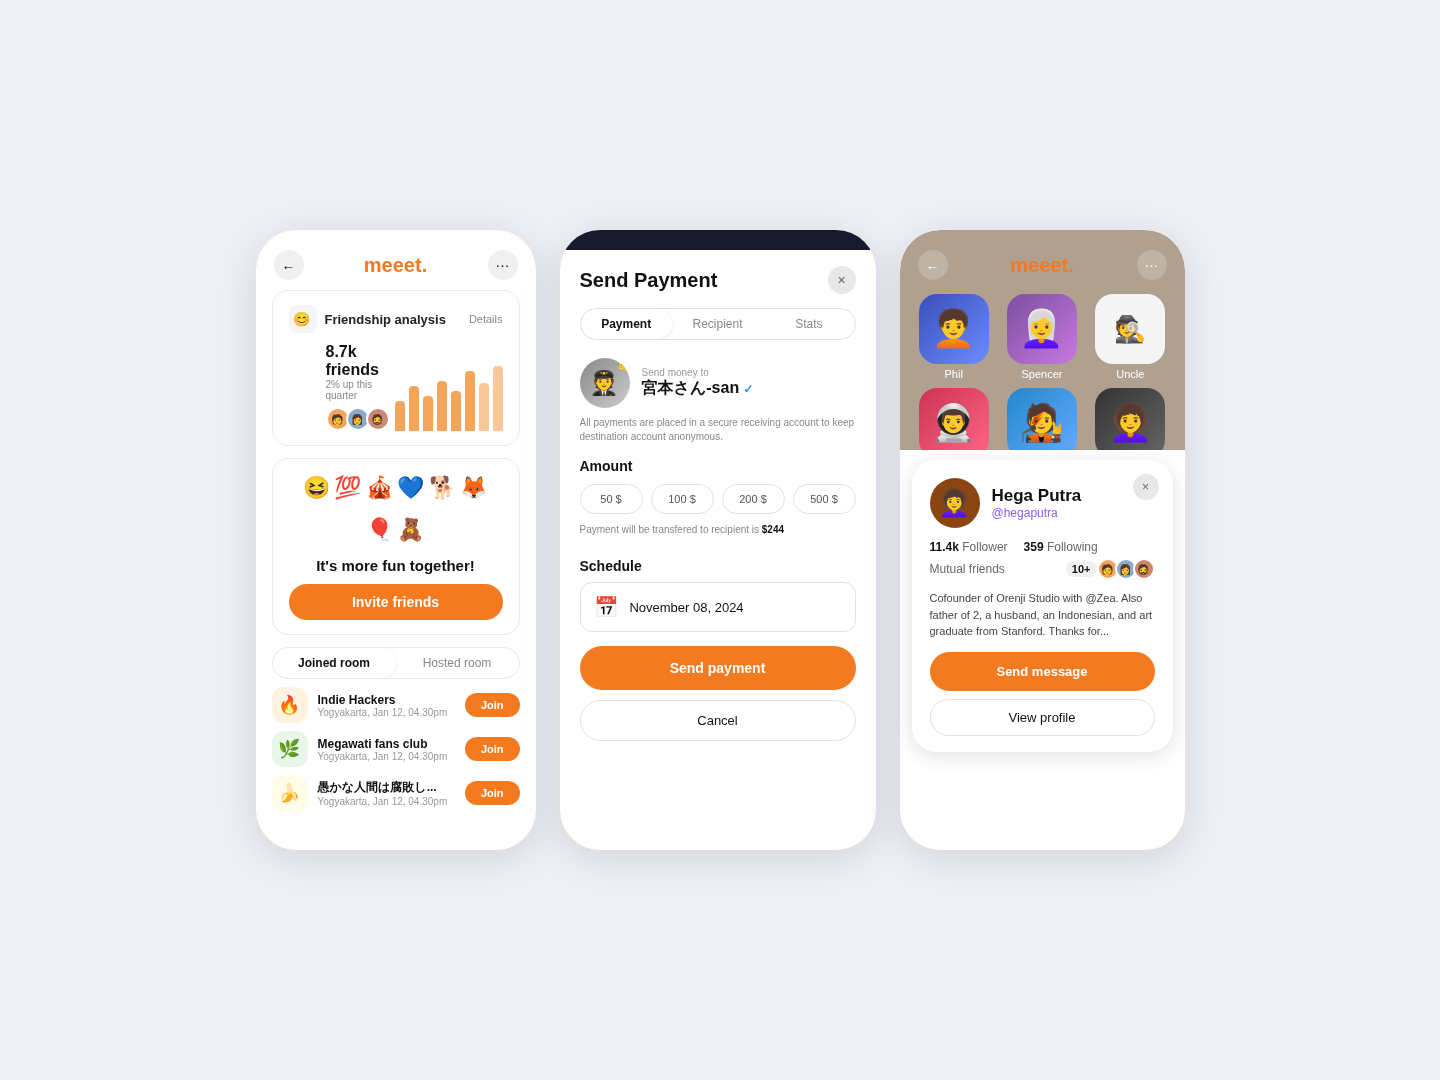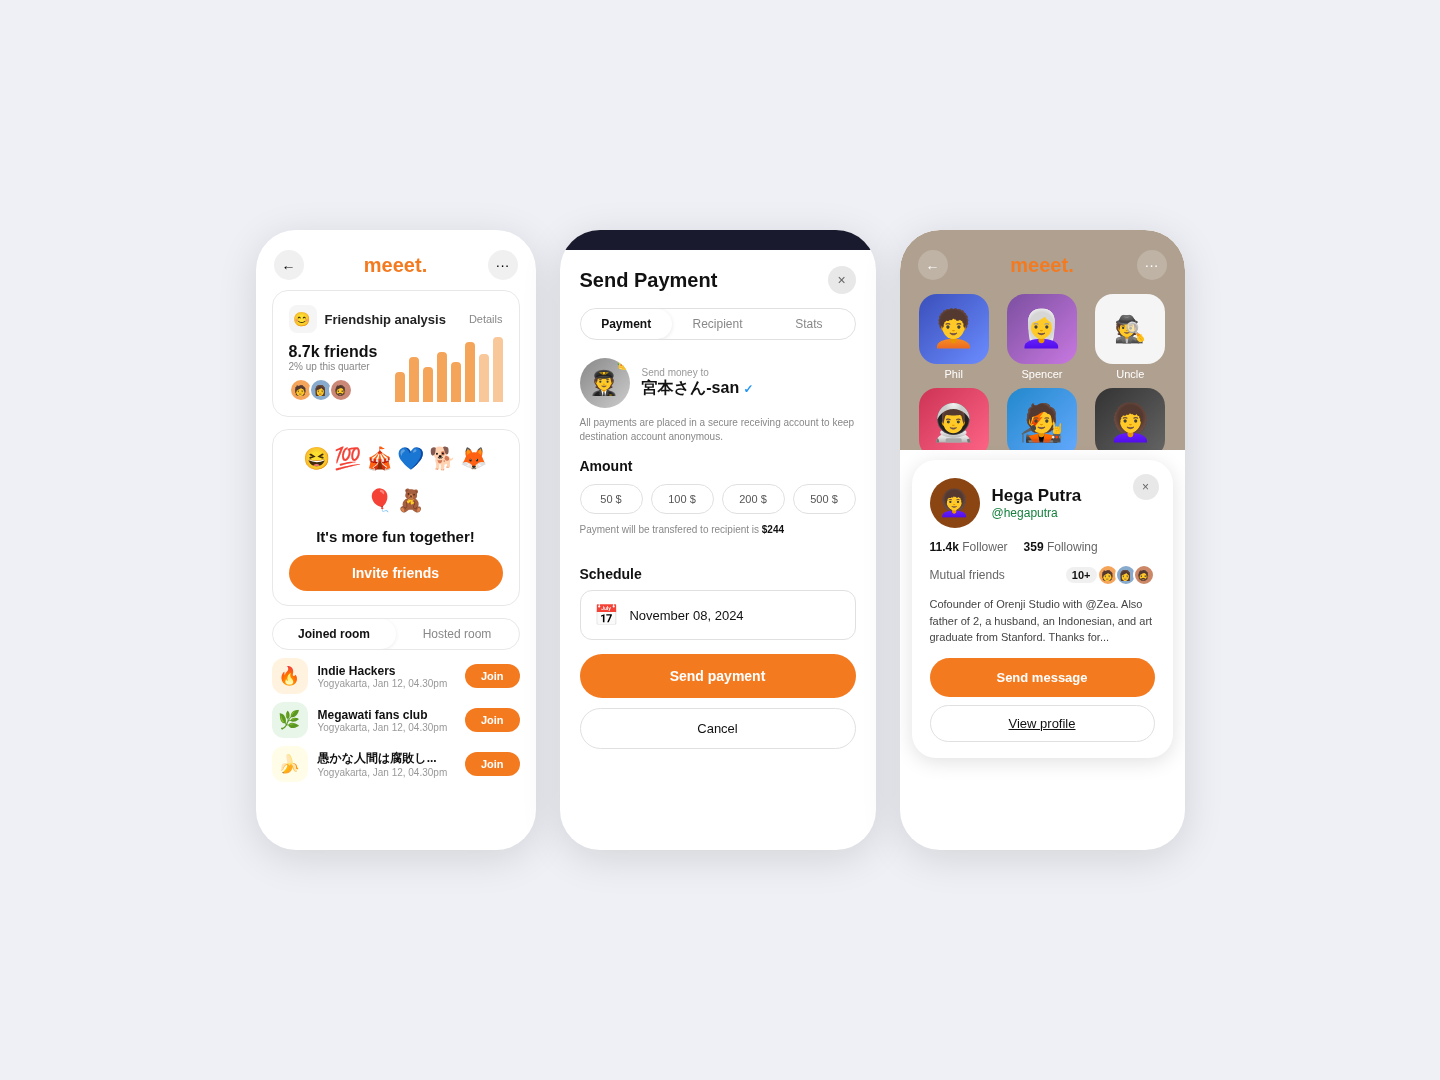--- a/index.html
+++ b/index.html
@@ -67,21 +67,21 @@
       background: #f5f5f5;
       display: flex; align-items: center; justify-content: center;
       font-size: 14px;
     }
     .fc-title { font-size: 13px; font-weight: 600; color: #222; }
     .details-btn {
       font-size: 11px; color: #888;
       background: none; border: none; cursor: pointer;
     }
     .fc-stats {
-      display: flex; align-items: flex-end; gap: 0;
+      display: flex; align-items: flex-end; gap: 0; margin-left: 37px;
     }
     .fc-left {}
     .fc-friends-count { font-size: 16px; font-weight: 700; color: #111; }
     .fc-up { font-size: 10px; color: #4caf50; font-weight: 600; }
     .fc-up span { color: #888; font-weight: 400; }
     .fc-avatars { display: flex; margin-top: 6px; }
     .mini-avatar {
       width: 24px; height: 24px; border-radius: 50%;
       background: #ddd; border: 2px solid #fff;
       margin-right: -4px; overflow: hidden;
@@ -232,21 +232,21 @@
       font-size: 11px; font-weight: 500; cursor: pointer; color: #555;
     }
     .amount-input-row {
       display: flex; align-items: center;
       border: 1.5px solid #e0e0e0; border-radius: 12px;
       padding: 10px 14px; margin-bottom: 6px;
     }
     .amount-number { font-size: 20px; font-weight: 700; color: #111; }
     .amount-cursor { width: 2px; height: 22px; background: #111; margin: 0 4px; }
     .amount-symbol { font-size: 16px; color: #bbb; }
-    .transfer-note { font-size: 10px; color: #888; margin-bottom: 31px; }
+    .transfer-note { font-size: 10px; color: #888; margin-bottom: 23px; }
     .transfer-note strong { color: #111; }
 
     .schedule-label { font-size: 14px; font-weight: 700; color: #111; margin-bottom: 8px; }
     .date-row {
       display: flex; align-items: center; gap: 10px;
       border: 1.5px solid #e0e0e0; border-radius: 12px;
       padding: 12px 14px; margin-bottom: 14px;
     }
     .cal-icon { font-size: 20px; }
     .date-text { font-size: 13px; color: #111; }
@@ -315,23 +315,23 @@
     .profile-top {
       display: flex; align-items: center; gap: 12px; margin-bottom: 12px;
     }
     .profile-avatar {
       width: 50px; height: 50px; border-radius: 50%;
       background: #8B4513;
       display: flex; align-items: center; justify-content: center;
       font-size: 26px; overflow: hidden;
     }
     .profile-name { font-size: 17px; font-weight: 800; color: #111; }
-    .profile-handle { font-size: 12px; color: #15803d; }
+    .profile-handle { font-size: 12px; color: #8b5cf6; }
     .profile-stats {
-      display: flex; gap: 16px; margin-bottom: 10px;
+      display: flex; gap: 16px; margin-bottom: 4px;
     }
     .stat-item { font-size: 12px; color: #666; }
     .stat-item strong { color: #111; }
     .mutual-row {
       display: flex; align-items: center; justify-content: space-between;
       margin-bottom: 10px;
     }
     .mutual-label { font-size: 12px; color: #666; }
     .mutual-right { display: flex; align-items: center; gap: 4px; }
     .mutual-count { font-size: 11px; font-weight: 600; color: #111; background: #f0f0f0; padding: 2px 6px; border-radius: 10px; }
@@ -346,21 +346,21 @@
       font-size: 11px; color: #444; line-height: 1.5; margin-bottom: 12px;
     }
     .send-msg-btn {
       width: 100%; background: #f47a20; color: #fff;
       border: none; border-radius: 24px; padding: 12px;
       font-size: 13px; font-weight: 700; cursor: pointer; margin-bottom: 8px;
     }
     .view-profile-btn {
       width: 100%; background: #fff; color: #111;
       border: 1.5px solid #e0e0e0; border-radius: 24px; padding: 10px;
-      font-size: 13px; font-weight: 500; cursor: pointer; text-decoration: underline;
+      font-size: 13px; font-weight: 500; cursor: pointer;
     }
 
     
     .av-phil { background: linear-gradient(135deg, #3a4fba, #6b8cff); }
     .av-spencer { background: linear-gradient(135deg, #7b4fa0, #c878e0); }
     .av-uncle { background: #f5f5f5; }
     .av-r1 { background: linear-gradient(135deg, #cc3355, #ff6688); }
     .av-r2 { background: linear-gradient(135deg, #2288cc, #66aaff); }
     .av-r3 { background: linear-gradient(135deg, #333, #666); }
   </style>

